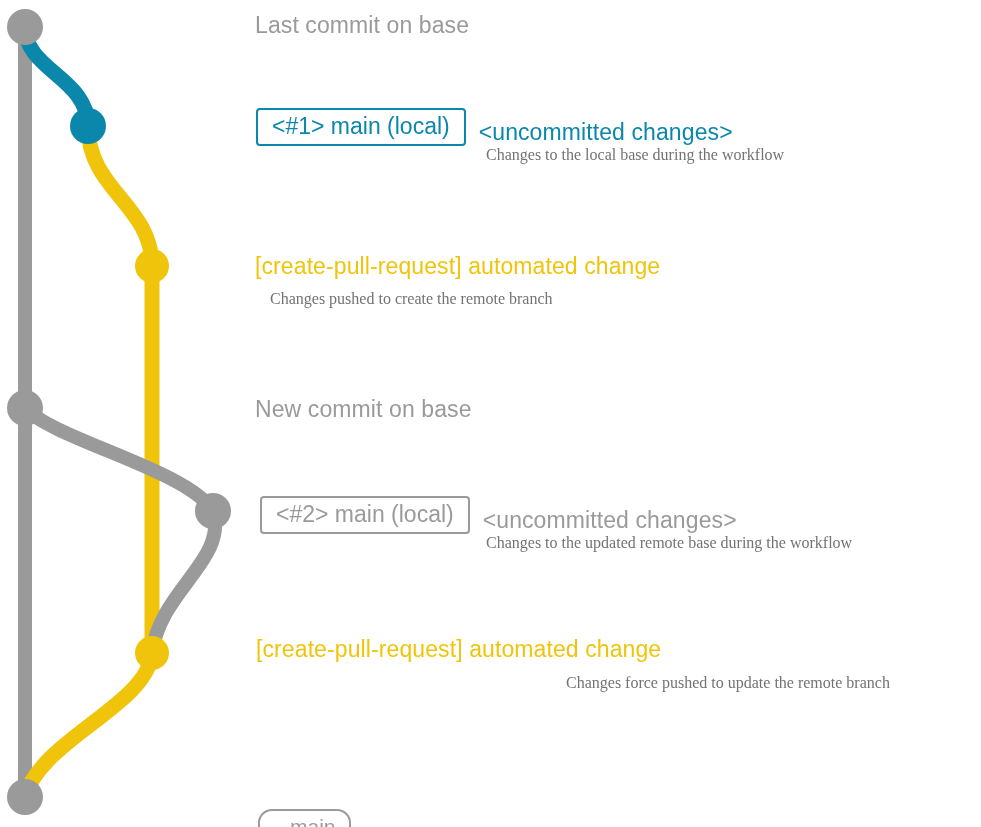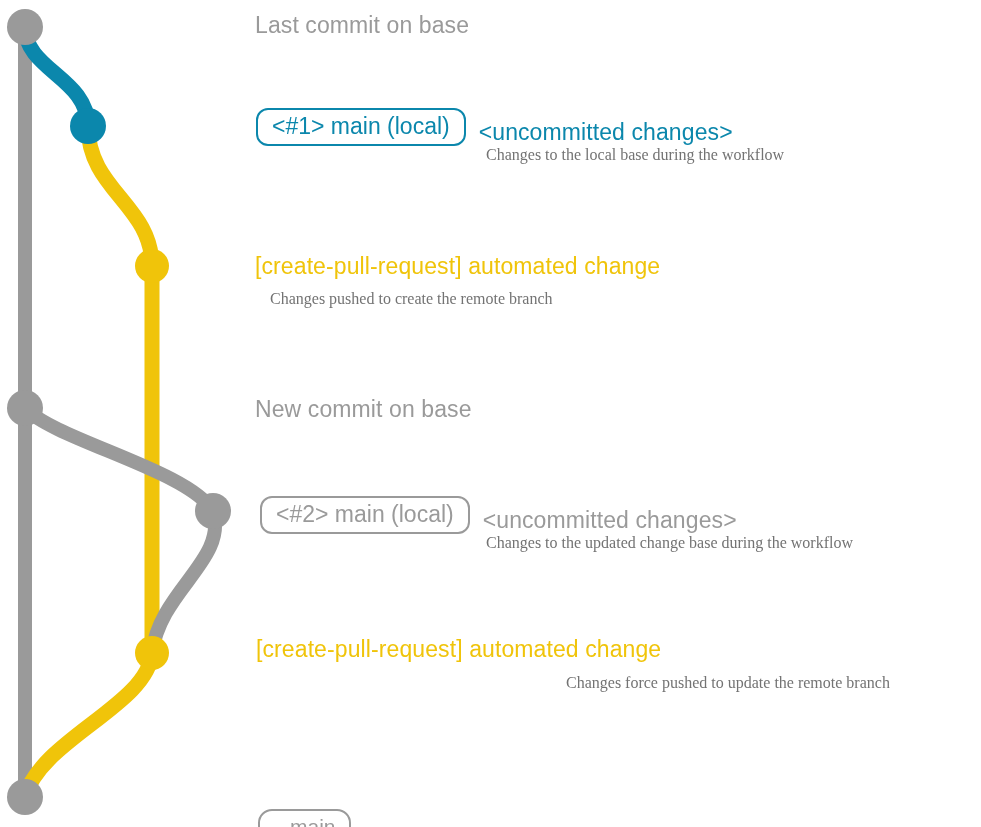--- a/index.html
+++ b/index.html
@@ -32,21 +32,21 @@
   .row-title {
     font-size: 23px;
     letter-spacing: 0.1px;
   }
   .pill {
     display: inline-flex;
     align-items: center;
     justify-content: center;
     box-sizing: border-box;
     border: 2px solid currentColor;
-    border-radius: 12px;
+    border-radius: 4px;
     padding: 5px 14px 6px 14px;
     font-size: 23px;
     line-height: 1;
     margin-right: 13px;
     background: #ffffff;
   }
   .pill-small {
     font-size: 21px;
     padding: 5px 13px 6px 30px;
     border-radius: 14px;
@@ -104,21 +104,21 @@
 <div class="subtext" style="left:270px; top:290px;">Changes pushed to create the remote branch</div>
 
 <div class="row" style="left:255px; top:396px;">
   <span class="row-title c-gray">New commit on base</span>
 </div>
 
 <div class="row" style="left:260px; top:496px;">
   <span class="pill c-gray">&lt;#2&gt; main (local)</span>
   <span class="row-title c-gray">&lt;uncommitted changes&gt;</span>
 </div>
-<div class="subtext" style="left:486px; top:534px;">Changes to the updated change base during the workflow</div>
+<div class="subtext" style="left:486px; top:534px;">Changes to the updated remote base during the workflow</div>
 
 <div class="row" style="left:256px; top:636px;">
   <span class="row-title c-yellow">[create-pull-request] automated change</span>
 </div>
 <div class="subtext" style="left:566px; top:674px;">Changes force pushed to update the remote branch</div>
 
 <div class="row" style="left:258px; top:782px;">
   <span class="pill pill-small c-gray">main</span>
 </div>
 

